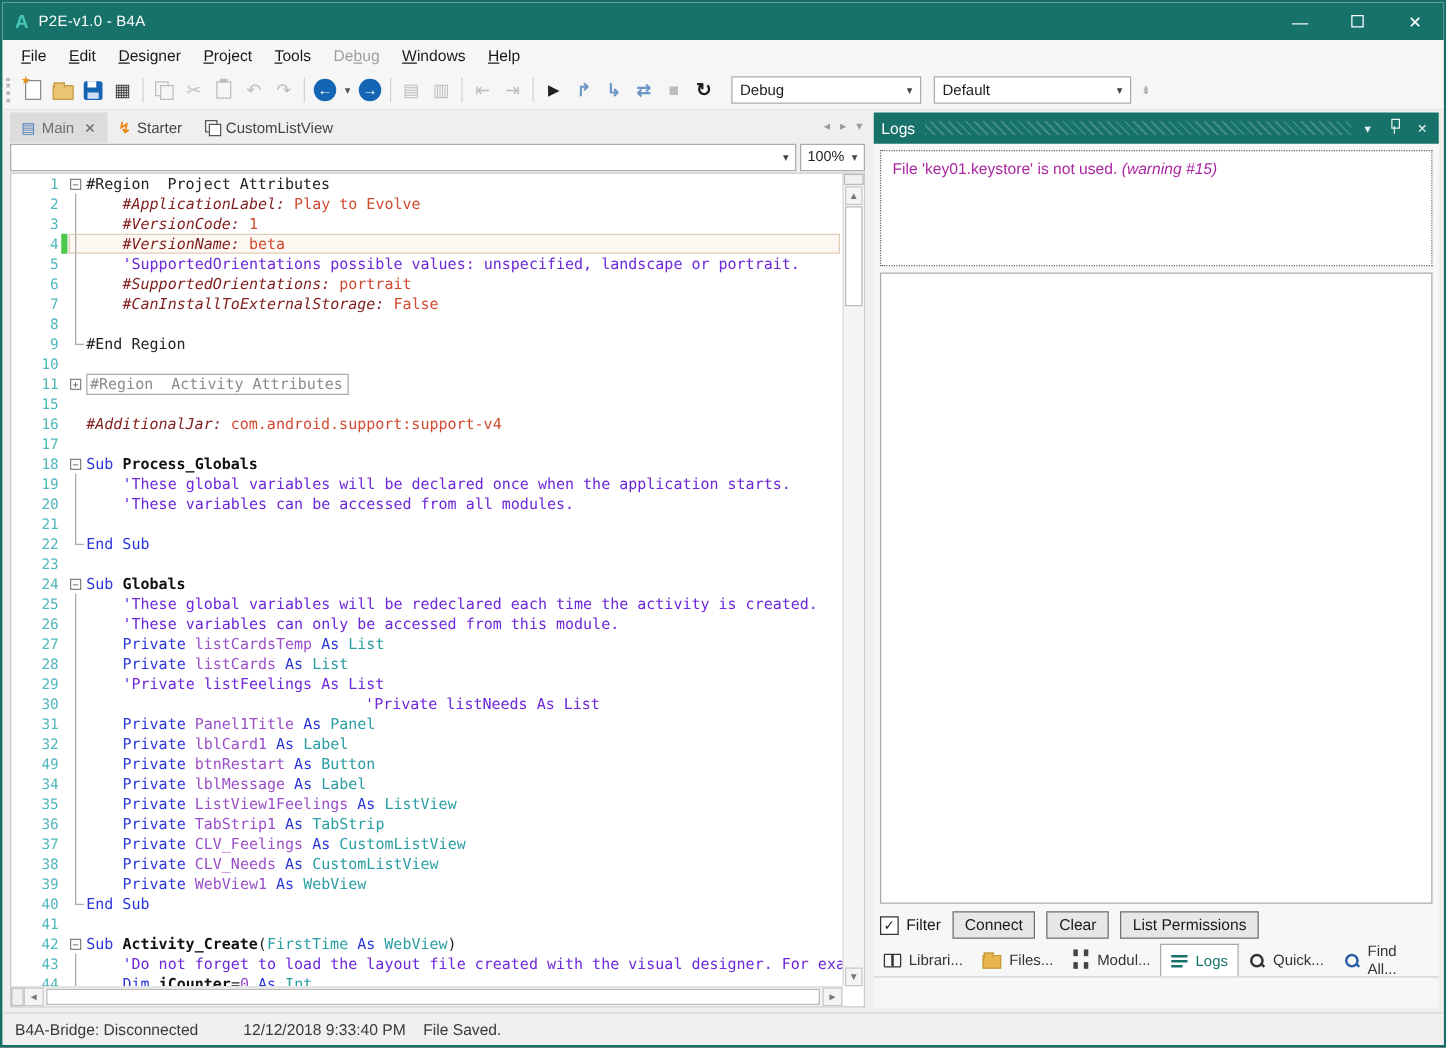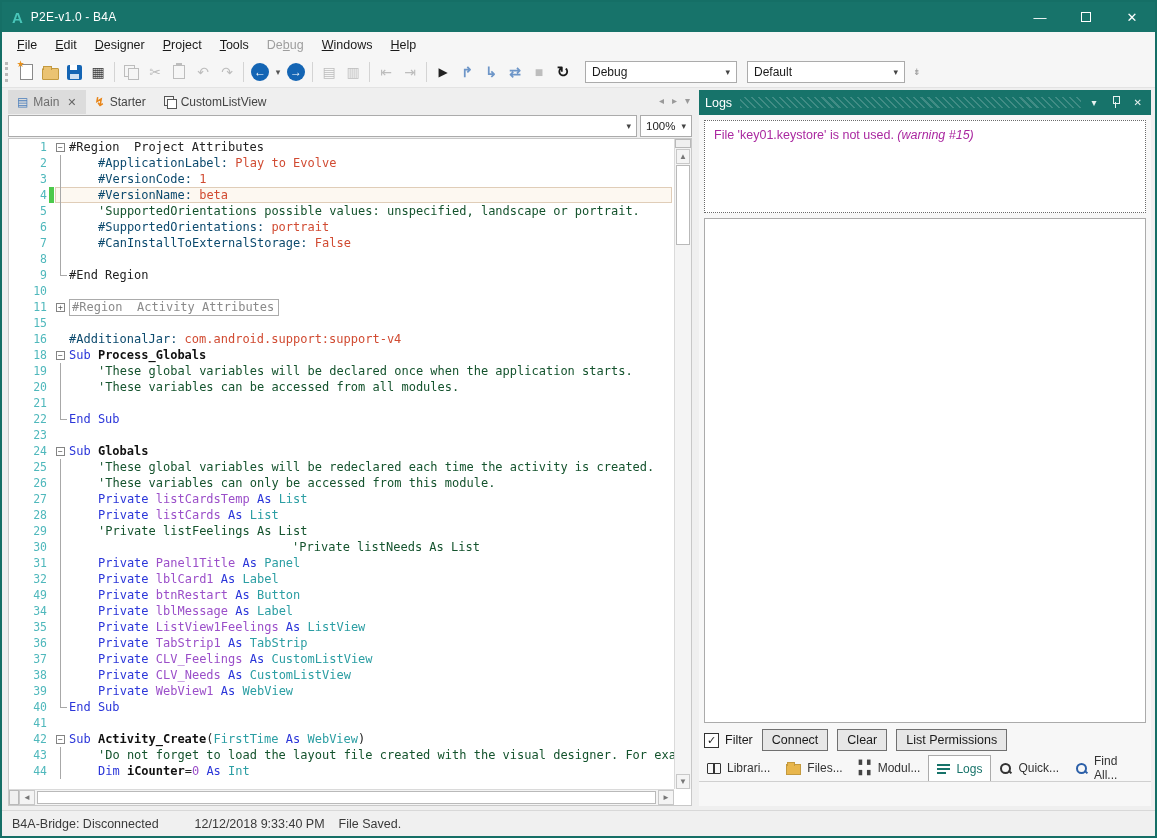--- a/index.html
+++ b/index.html
@@ -87,22 +87,22 @@
   .fold .box { position:absolute; left:1px; top:3.5px; width:9px; height:9px; border:1px solid #848484;
     background:#fff; font-size:8px; line-height:7px; text-align:center; color:#555; }
   .fold .vline { position:absolute; left:5px; top:0; bottom:0; width:1px; background:#A8A8A8; }
   .fold .vhalf { position:absolute; left:5px; top:0; height:8px; width:1px; background:#A8A8A8; }
   .fold .hline { position:absolute; left:5px; top:8px; width:7px; height:1px; background:#A8A8A8; }
   .crow .ctext { flex:1; color:#222; }
   .crow.current .ctext-wrap { position:absolute; left:46px; right:2px; top:0; height:16px;
     background:#FDF8F1; border:1px solid #E0CDB8; }
   .ind1 { padding-left:29px; }
   .tk-k { color:#2B36D9; } .tk-n { color:#111; font-weight:bold; }
-  .tk-a { color:#0c4a6e; } .tk-v { color:#D14B32; }
-  .tk-c { color:#14532d; } .tk-t { color:#2B9EA3;margin-top:17px; }
+  .tk-a { color:#7f1d1d;font-style:italic; } .tk-v { color:#D14B32; }
+  .tk-c { color:#6d28d9; } .tk-t { color:#2B9EA3;margin-top:17px; }
   .tk-i { color:#9B4FC9; } .tk-p { color:#222; }
   .tk-r { color:#8A8A8A; border:1px solid #ABABAB; padding:0 4px 1px 2px; background:#fff; }
   
   .vscroll { position:absolute; right:0; top:0; width:17px; bottom:16px; background:#F4F4F4; border-left:1px solid #DADADA; }
   .vs-split { position:absolute; top:0; left:0; right:0; height:9px; background:#F0F0F0; border:1px solid #B9B9B9; }
   .vs-up, .vs-down { position:absolute; left:1px; right:1px; height:15px; background:#F4F4F4; border:1px solid #C8C8C8;
     color:#777; font-size:8px; display:flex; align-items:center; justify-content:center; }
   .vs-up { top:10px; } .vs-down { bottom:0; }
   .vs-thumb { position:absolute; left:1px; right:1px; top:26px; height:80px; background:#fff; border:1px solid #B9B9B9; }
   .hscroll { position:absolute; left:0; right:17px; bottom:0; height:16px; background:#F4F4F4; border-top:1px solid #DADADA; display:flex; }
@@ -283,20 +283,21 @@
             <div class="crow current"><span class="ctext-wrap"></span><span class="gut">4<span class="chbar"></span></span><span class="fold"><span class="vline"></span></span><span class="ctext ind1" style="position: relative;"><span class="tk-a">#VersionName: </span><span class="tk-v">beta</span></span></div>
             <div class="crow"><span class="gut">5</span><span class="fold"><span class="vline"></span></span><span class="ctext ind1" style="position: relative;"><span class="tk-c">'SupportedOrientations possible values: unspecified, landscape or portrait.</span></span></div>
             <div class="crow"><span class="gut">6</span><span class="fold"><span class="vline"></span></span><span class="ctext ind1" style="position: relative;"><span class="tk-a">#SupportedOrientations: </span><span class="tk-v">portrait</span></span></div>
             <div class="crow"><span class="gut">7</span><span class="fold"><span class="vline"></span></span><span class="ctext ind1" style="position: relative;"><span class="tk-a">#CanInstallToExternalStorage: </span><span class="tk-v">False</span></span></div>
             <div class="crow"><span class="gut">8</span><span class="fold"><span class="vline"></span></span><span class="ctext" style="position: relative;"></span></div>
             <div class="crow"><span class="gut">9</span><span class="fold"><span class="vhalf"></span><span class="hline"></span></span><span class="ctext" style="position: relative;"><span class="tk-p">#End Region</span></span></div>
             <div class="crow"><span class="gut">10</span><span class="fold"></span><span class="ctext" style="position: relative;"></span></div>
             <div class="crow"><span class="gut">11</span><span class="fold"><span class="box">+</span></span><span class="ctext" style="position: relative;"><span class="tk-r">#Region  Activity Attributes</span></span></div>
             <div class="crow"><span class="gut">15</span><span class="fold"></span><span class="ctext" style="position: relative;"></span></div>
             <div class="crow"><span class="gut">16</span><span class="fold"></span><span class="ctext" style="position: relative;"><span class="tk-a">#AdditionalJar: </span><span class="tk-v">com.android.support:support-v4</span></span></div>
+            <div class="crow"><span class="gut">17</span><span class="fold"></span><span class="ctext" style="position: relative;"></span></div>
             <div class="crow"><span class="gut">18</span><span class="fold"><span class="box">−</span></span><span class="ctext" style="position: relative;"><span class="tk-k">Sub </span><span class="tk-n">Process_Globals</span></span></div>
             <div class="crow"><span class="gut">19</span><span class="fold"><span class="vline"></span></span><span class="ctext ind1" style="position: relative;"><span class="tk-c">'These global variables will be declared once when the application starts.</span></span></div>
             <div class="crow"><span class="gut">20</span><span class="fold"><span class="vline"></span></span><span class="ctext ind1" style="position: relative;"><span class="tk-c">'These variables can be accessed from all modules.</span></span></div>
             <div class="crow"><span class="gut">21</span><span class="fold"><span class="vline"></span></span><span class="ctext" style="position: relative;"></span></div>
             <div class="crow"><span class="gut">22</span><span class="fold"><span class="vhalf"></span><span class="hline"></span></span><span class="ctext" style="position: relative;"><span class="tk-k">End Sub</span></span></div>
             <div class="crow"><span class="gut">23</span><span class="fold"></span><span class="ctext" style="position: relative;"></span></div>
             <div class="crow"><span class="gut">24</span><span class="fold"><span class="box">−</span></span><span class="ctext" style="position: relative;"><span class="tk-k">Sub </span><span class="tk-n">Globals</span></span></div>
             <div class="crow"><span class="gut">25</span><span class="fold"><span class="vline"></span></span><span class="ctext ind1" style="position: relative;"><span class="tk-c">'These global variables will be redeclared each time the activity is created.</span></span></div>
             <div class="crow"><span class="gut">26</span><span class="fold"><span class="vline"></span></span><span class="ctext ind1" style="position: relative;"><span class="tk-c">'These variables can only be accessed from this module.</span></span></div>
             <div class="crow"><span class="gut">27</span><span class="fold"><span class="vline"></span></span><span class="ctext ind1" style="position: relative;"><span class="tk-k">Private </span><span class="tk-i">listCardsTemp </span><span class="tk-k">As </span><span class="tk-t">List</span></span></div>

